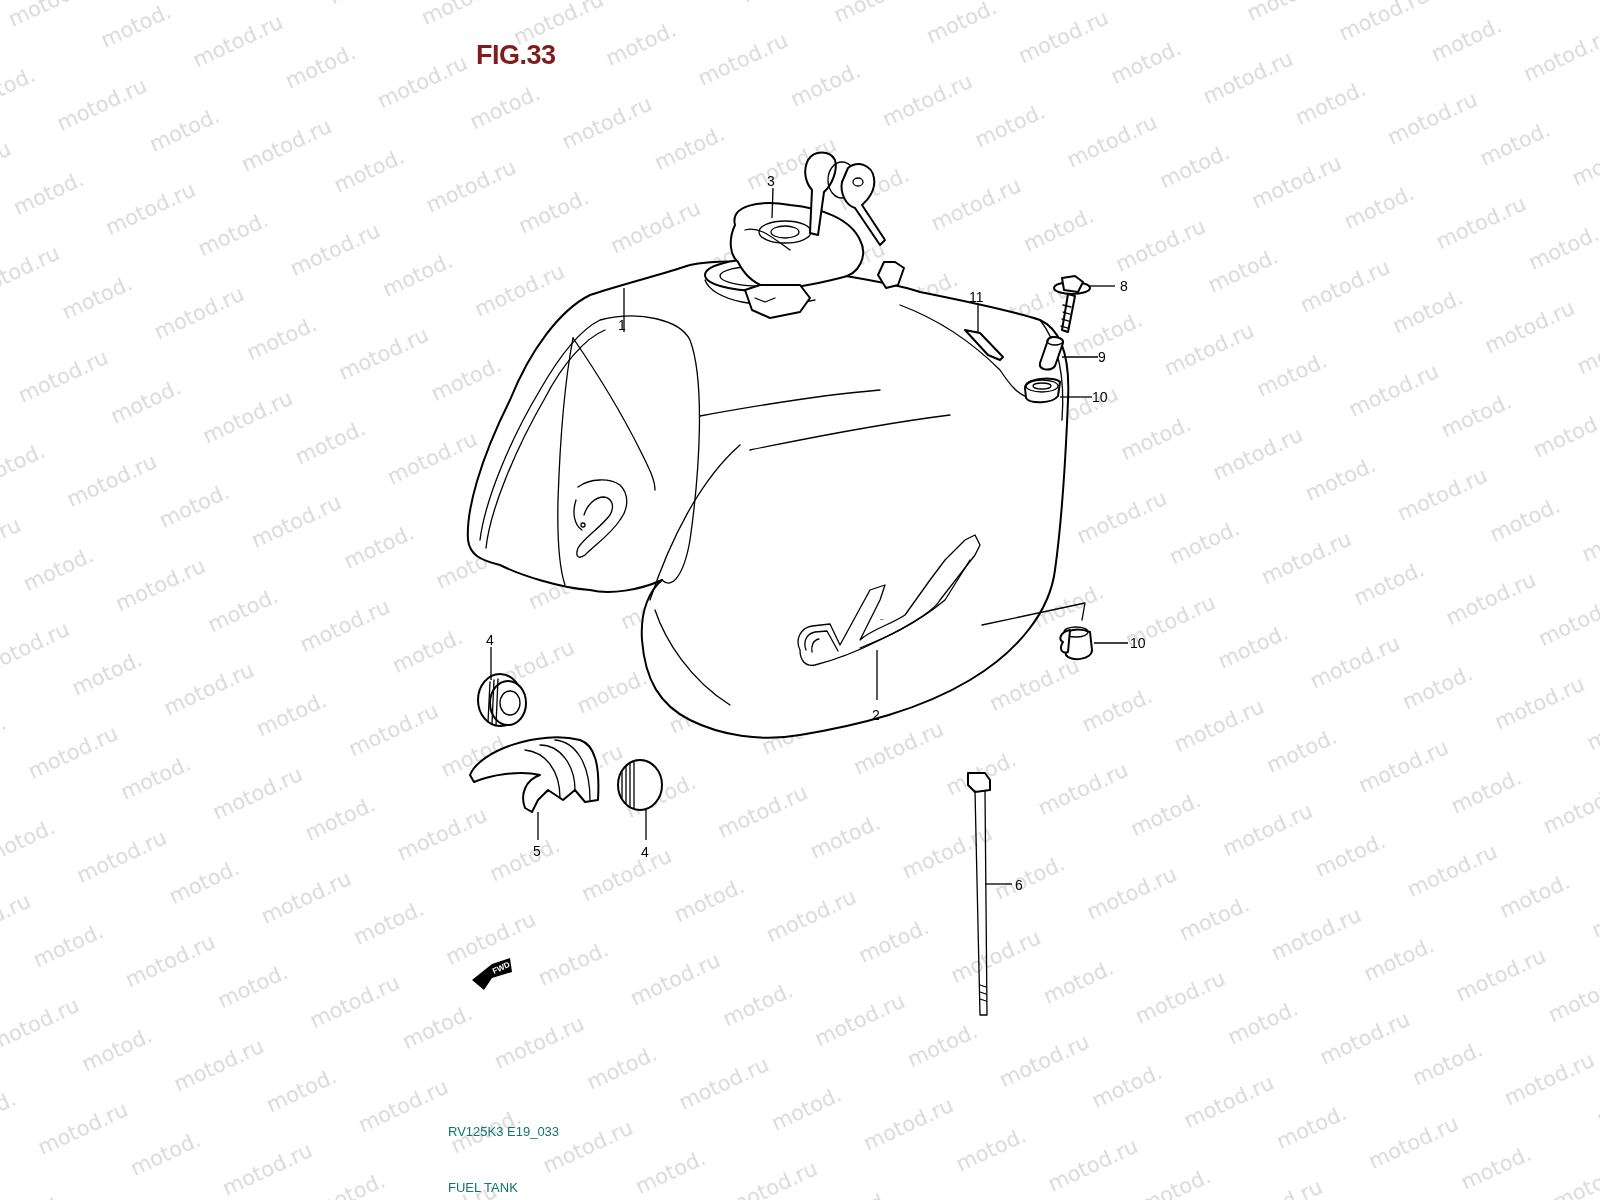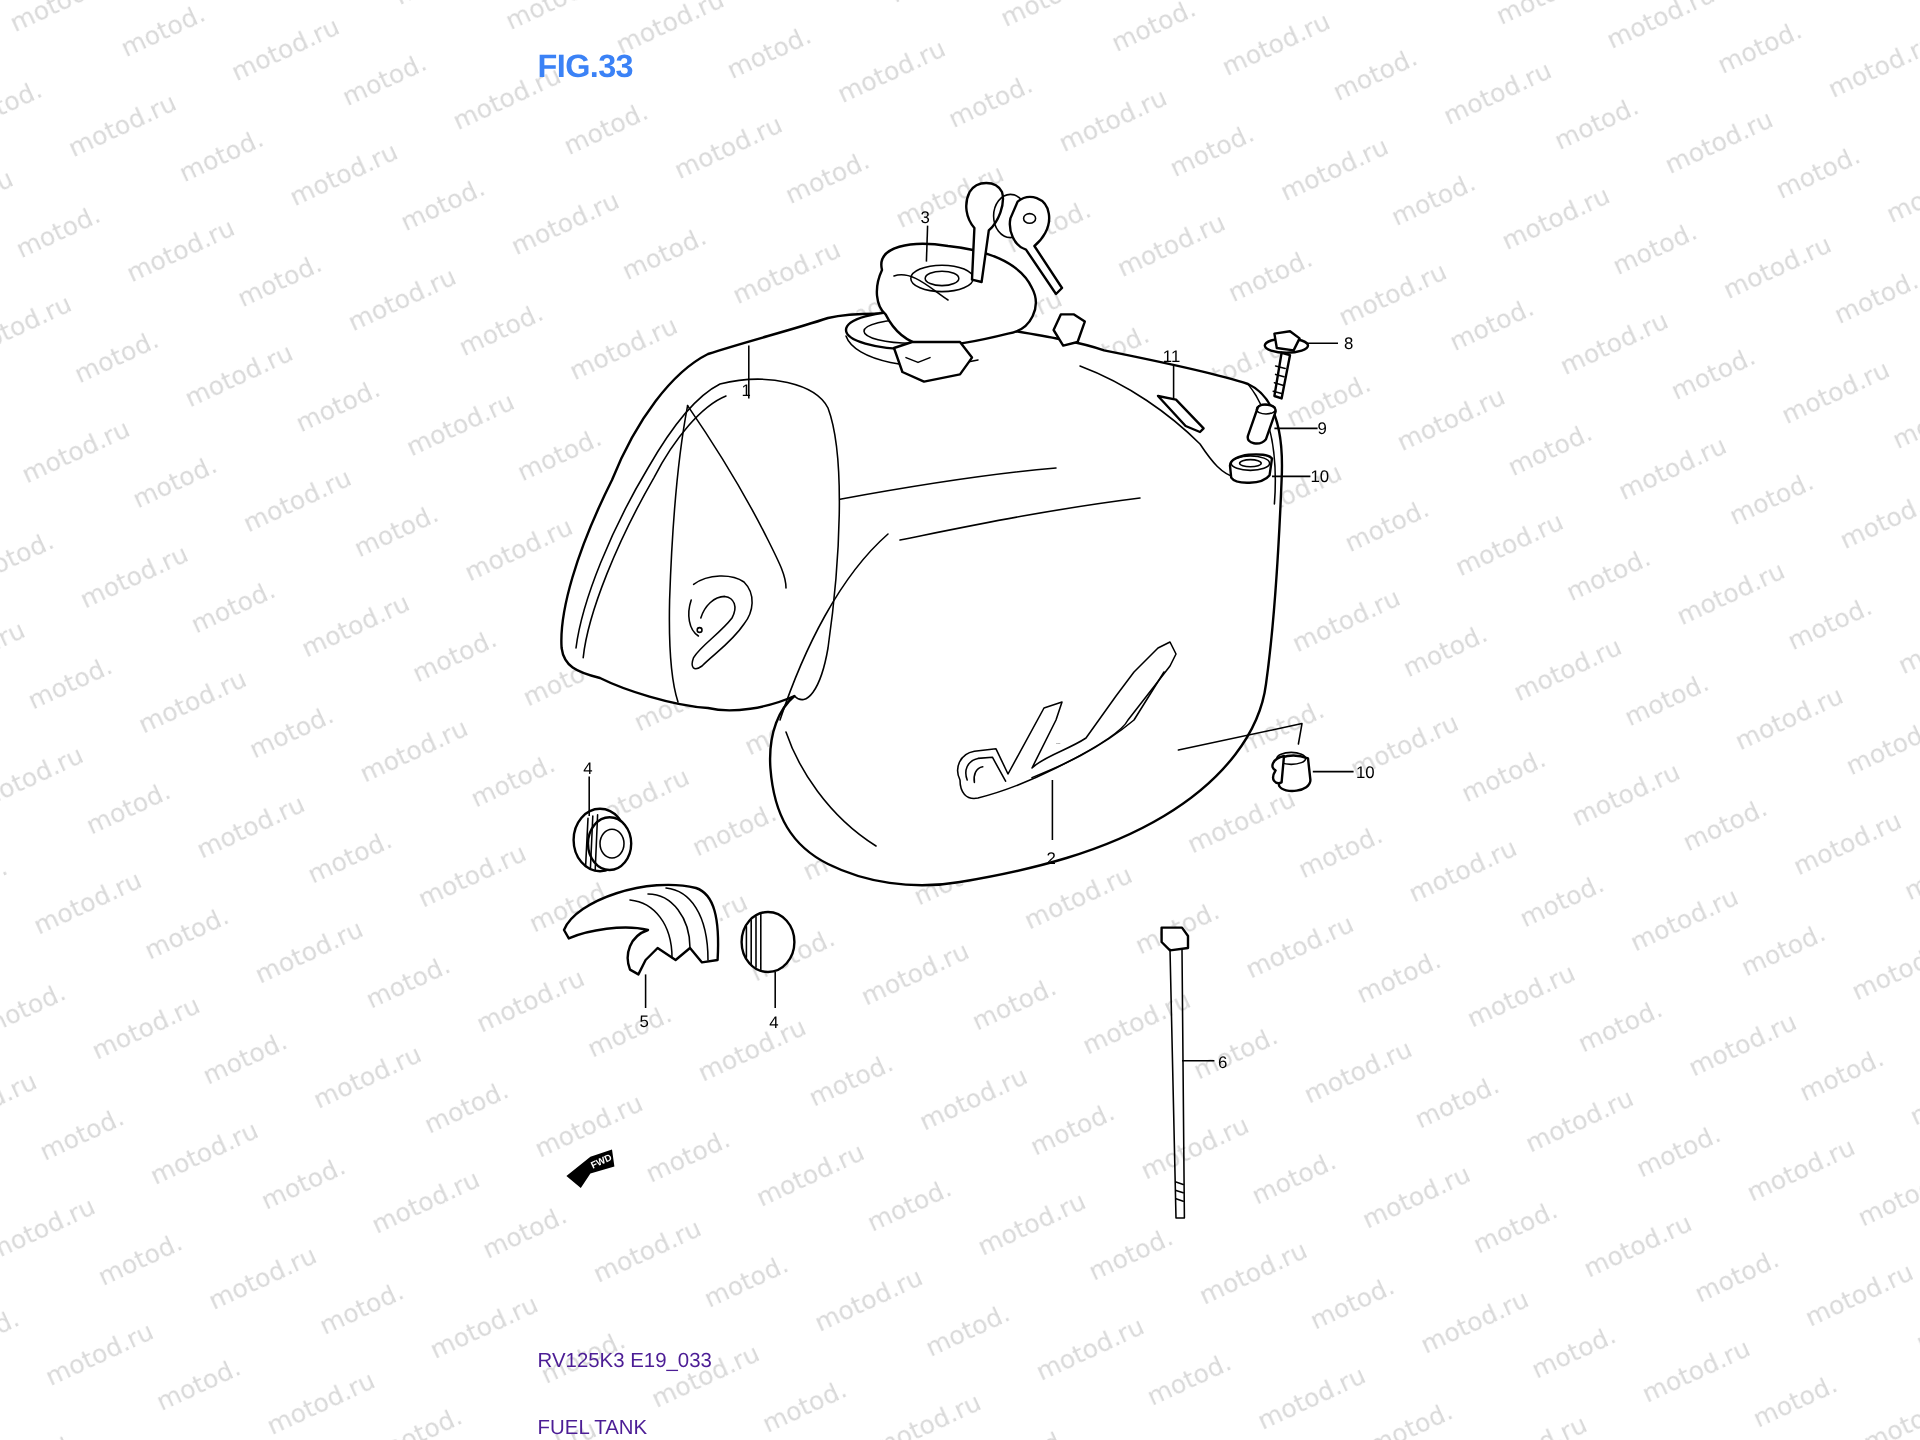--- a/index.html
+++ b/index.html
@@ -1,20 +1,20 @@
 <!DOCTYPE html>
 <html><head>
 <meta charset="utf-8">
 <style>
   html, body { margin: 0; padding: 0; background: #ffffff; }
   body { width: 1600px; height: 1200px; position: relative; overflow: hidden; font-family: "Liberation Sans", sans-serif; }
   #watermark { position: absolute; left: 0; top: 0; width: 1600px; height: 1200px; pointer-events: none; }
   #diagram { position: absolute; left: 0; top: 0; width: 1600px; height: 1200px; }
-  .fig-title { position: absolute; left: 448px; top: 40px; font-size: 27px; font-weight: bold; color: #3b82f6; letter-spacing: -0.5px; }
-  .caption { position: absolute; left: 448px; font-size: 17px; color: #4c1d95; }
+  .fig-title { position: absolute; left: 476px; top: 40px; font-size: 27px; font-weight: bold; color: #7f1d1d; letter-spacing: -0.5px; }
+  .caption { position: absolute; left: 448px; font-size: 13px; color: #0f766e; }
   .caption.code { top: 1124px; }
   .caption.name { top: 1180px; }
   .thin { fill: none; stroke: #000; stroke-width: 1.3; stroke-linejoin: round; stroke-linecap: round; }
   .fillw { fill: #fff; stroke: #000; stroke-width: 2; stroke-linejoin: round; }
   .callout-num { font-family: "Liberation Sans", sans-serif; font-size: 14px; fill: #000; }
   .leader { stroke: #000; stroke-width: 1.3; fill: none; }
   .wm { font-family: "DejaVu Sans", sans-serif; font-size: 21px; fill: #d9d9d9; }
 </style>
 </head>
 <body>

